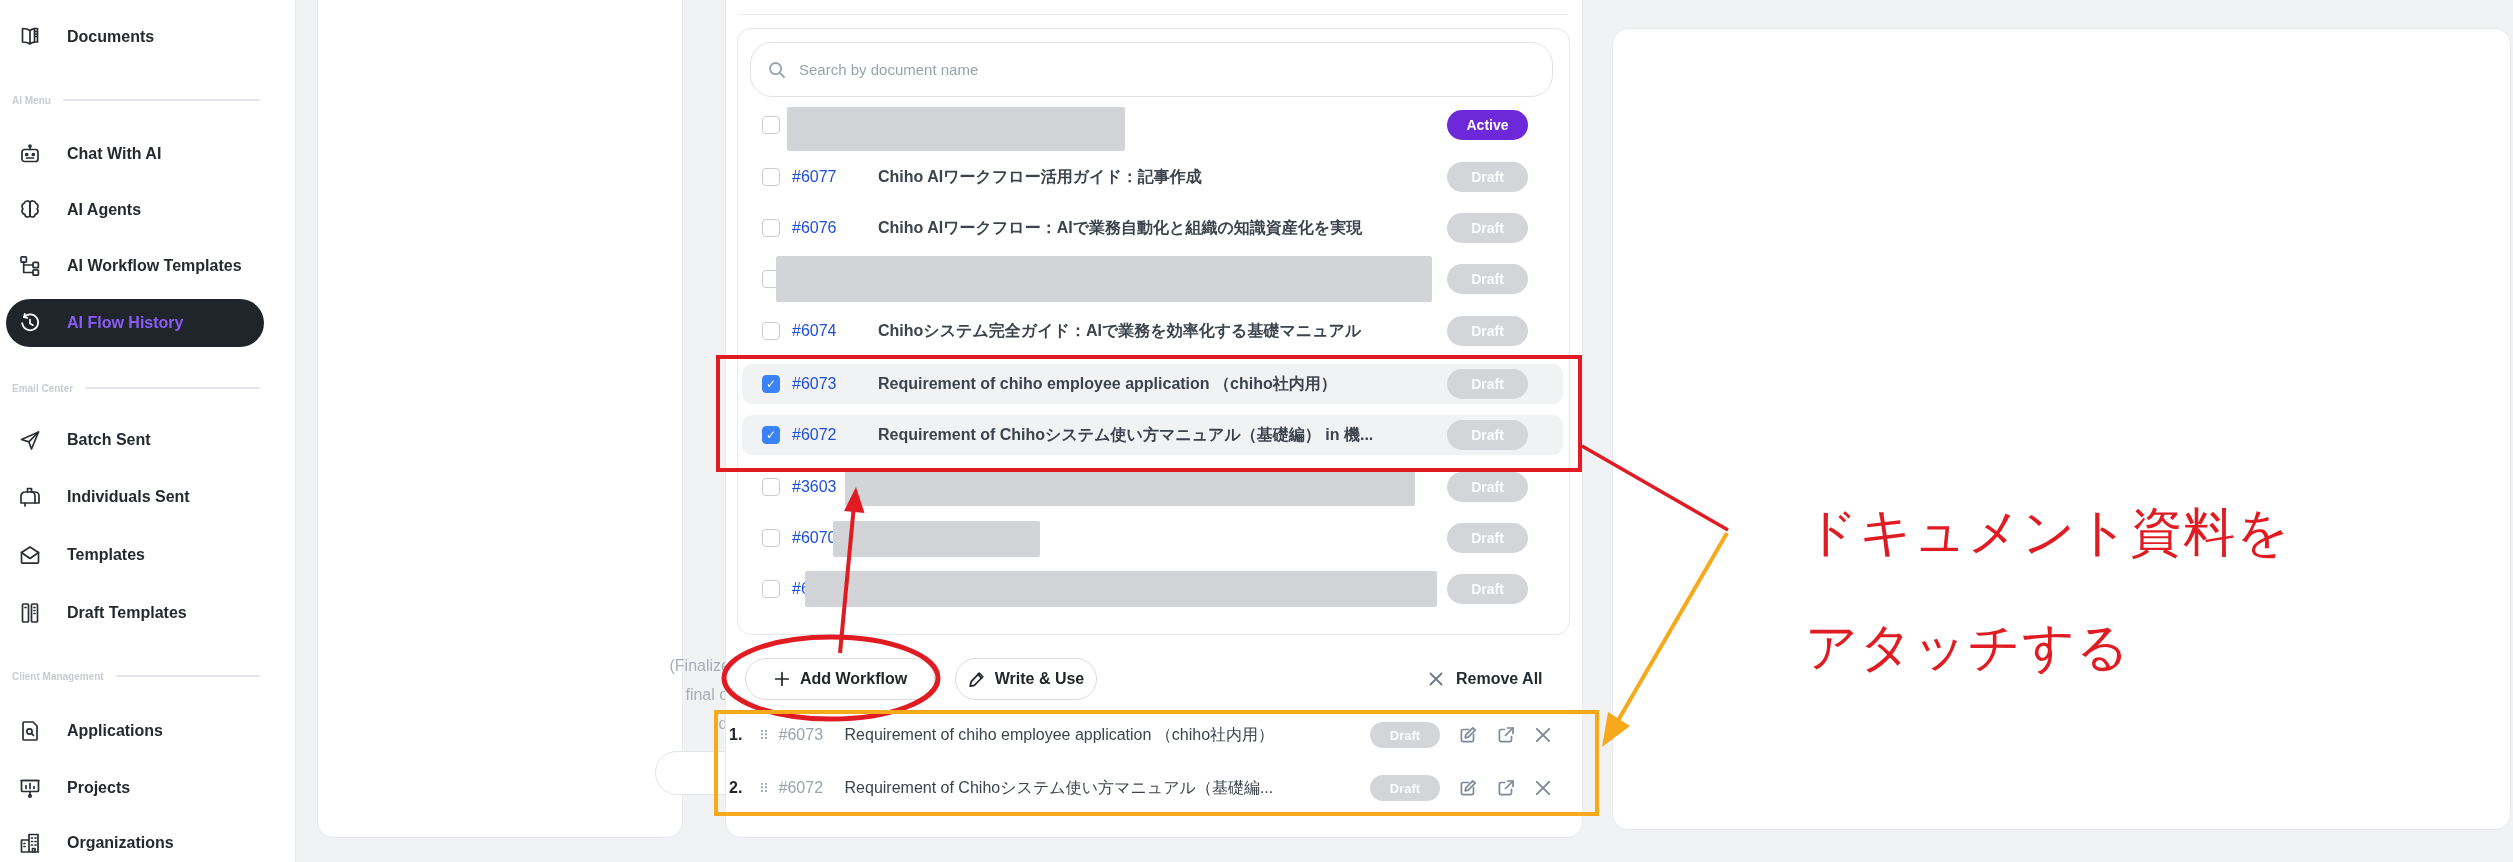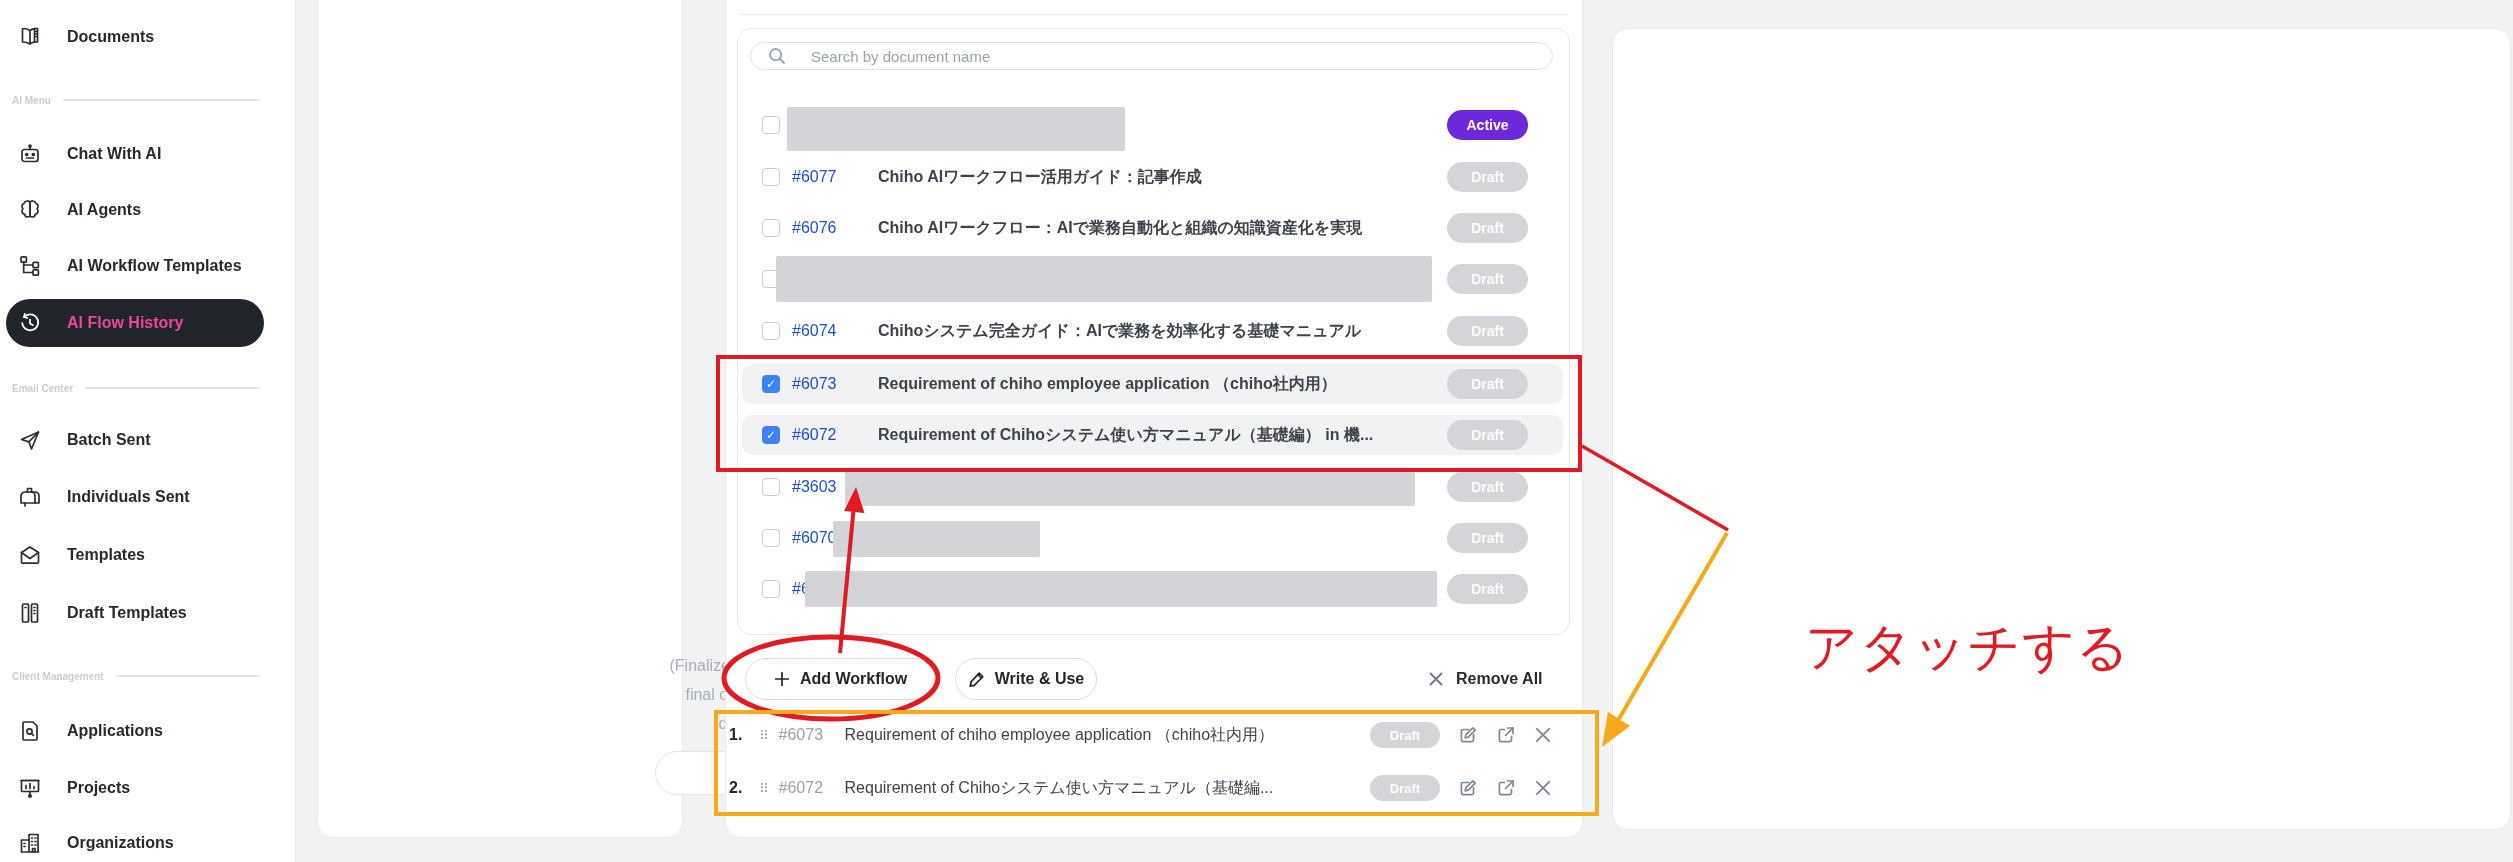--- a/index.html
+++ b/index.html
@@ -5,34 +5,34 @@
   html,body{margin:0;padding:0;background:#f1f2f4;font-family:"Liberation Sans","DejaVu Sans",sans-serif;}
   #app{position:relative;width:2513px;height:862px;overflow:hidden;background:#f1f2f4;}
   .card{position:absolute;background:#fff;border:1px solid #e9eaed;border-radius:16px;box-sizing:border-box;}
 
   
   #sidebar{position:absolute;left:0;top:0;width:296px;height:862px;background:#fff;border-right:1px solid #e8eaec;box-sizing:border-box;}
   .side-item{position:absolute;left:6px;width:258px;height:40px;display:flex;align-items:center;gap:25px;padding-left:12px;box-sizing:border-box;border-radius:22px;cursor:pointer;}
   .side-item .lbl{font-size:16px;font-weight:600;color:#262a30;white-space:nowrap;}
   .side-item svg{flex:0 0 auto;stroke:#2a2e34;fill:none;stroke-width:1.7;stroke-linecap:round;stroke-linejoin:round;}
   .side-item.active{background:#20242b;height:48px;border-radius:26px;}
-  .side-item.active .lbl{color:#ec4899;}
+  .side-item.active .lbl{color:#8b5cf6;}
   .side-item.active svg{stroke:#fff;}
   .section-label{position:absolute;left:12px;width:248px;height:20px;display:flex;align-items:center;gap:12px;}
   .section-label .txt{font-size:10px;font-weight:700;color:#c9ccd2;white-space:nowrap;}
   .section-label .line{flex:1;height:2px;background:#e3e5e8;border-radius:1px;}
 
   
   #middle-note{position:absolute;left:335px;top:670px;width:330px;text-align:center;font-size:16px;line-height:29px;color:#a8aeb6;}
   #finalize-btn{position:absolute;left:337px;top:770px;width:326px;height:44px;border:1px solid #e2e4e8;border-radius:22px;background:#fff;display:flex;align-items:center;justify-content:center;font-size:17px;font-weight:700;color:#23272d;cursor:pointer;}
 
   
   #top-divider{position:absolute;left:740px;top:14px;width:828px;height:1px;background:#e7e9eb;}
   #list-container{position:absolute;left:737px;top:28px;width:833px;height:607px;border:1px solid #e6e8ea;border-radius:14px;box-sizing:border-box;background:#fff;}
-  #search-wrap{position:absolute;left:750px;top:42px;width:803px;height:28px;border:1px solid #dfe2e6;border-radius:22px;box-sizing:border-box;display:flex;align-items:center;padding:0 16px;gap:22px;background:#fff;}
+  #search-wrap{position:absolute;left:750px;top:42px;width:803px;height:55px;border:1px solid #dfe2e6;border-radius:22px;box-sizing:border-box;display:flex;align-items:center;padding:0 16px;gap:10px;background:#fff;}
   #search-wrap svg{stroke:#9aa3ad;fill:none;stroke-width:1.8;stroke-linecap:round;}
   #search-input{border:none;outline:none;flex:1;font-size:15px;color:#3d434d;font-family:inherit;background:transparent;}
   #search-input::placeholder{color:#9aa3ad;}
 
   .doc-row{position:absolute;left:742px;width:821px;height:40px;display:flex;align-items:center;padding:0 35px 0 20px;box-sizing:border-box;border-radius:10px;cursor:pointer;}
   .doc-row.sel{background:#f1f2f4;}
   .doc-id{font-size:16px;color:#1d4ed8;width:58px;margin-left:12px;flex:0 0 auto;}
   .doc-title{font-size:16px;color:#3d434d;margin-left:28px;white-space:nowrap;overflow:hidden;flex:1;font-weight:bold;}
   .cbox{width:18px;height:18px;border:1.6px solid #c7ccd3;border-radius:4px;box-sizing:border-box;background:#fff;flex:0 0 auto;}
   .cbox.checked{background:#3b82f6;border-color:#3b82f6;display:flex;align-items:center;justify-content:center;color:#fff;font-size:12px;font-weight:700;}
@@ -338,15 +338,16 @@
     <rect x="718" y="357" width="862" height="113" fill="none" stroke="#e01b22" stroke-width="4"></rect>
     <ellipse cx="831" cy="678" rx="107" ry="41" fill="none" stroke="#e01b22" stroke-width="5"></ellipse>
     <line x1="840" y1="653" x2="854" y2="505" stroke="#e01b22" stroke-width="4"></line>
     <polygon points="856,487 864.5,513 844,511" fill="#e01b22"></polygon>
     <line x1="1582" y1="446" x2="1728" y2="530" stroke="#e01b22" stroke-width="3.5"></line>
     <rect x="716" y="712" width="881" height="102" fill="none" stroke="#f8a81b" stroke-width="4"></rect>
     <line x1="1727" y1="533" x2="1616" y2="724" stroke="#f8a81b" stroke-width="4"></line>
     <polygon points="1602,747 1630,726 1608,712" fill="#f8a81b"></polygon>
   </svg>
 
+  <div class="jp-note" style="left:1805px;top:498px">ドキュメント資料を</div>
   <div class="jp-note" style="left:1805px;top:613px">アタッチする</div>
 
 </div>
 
 </body></html>

